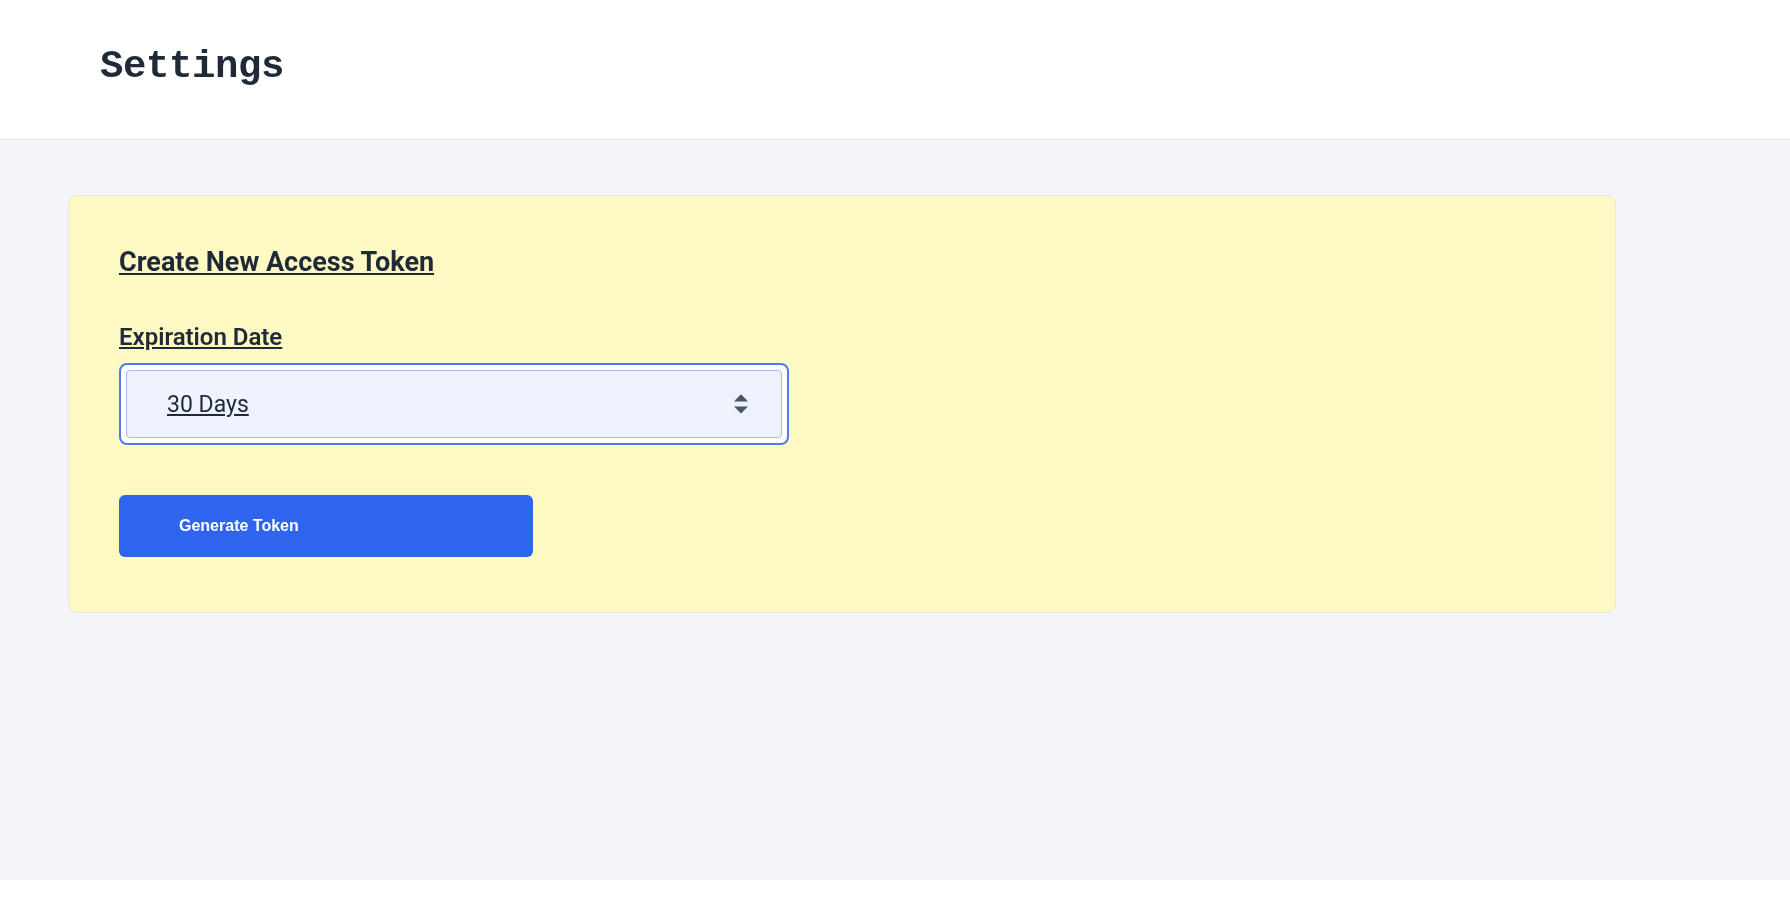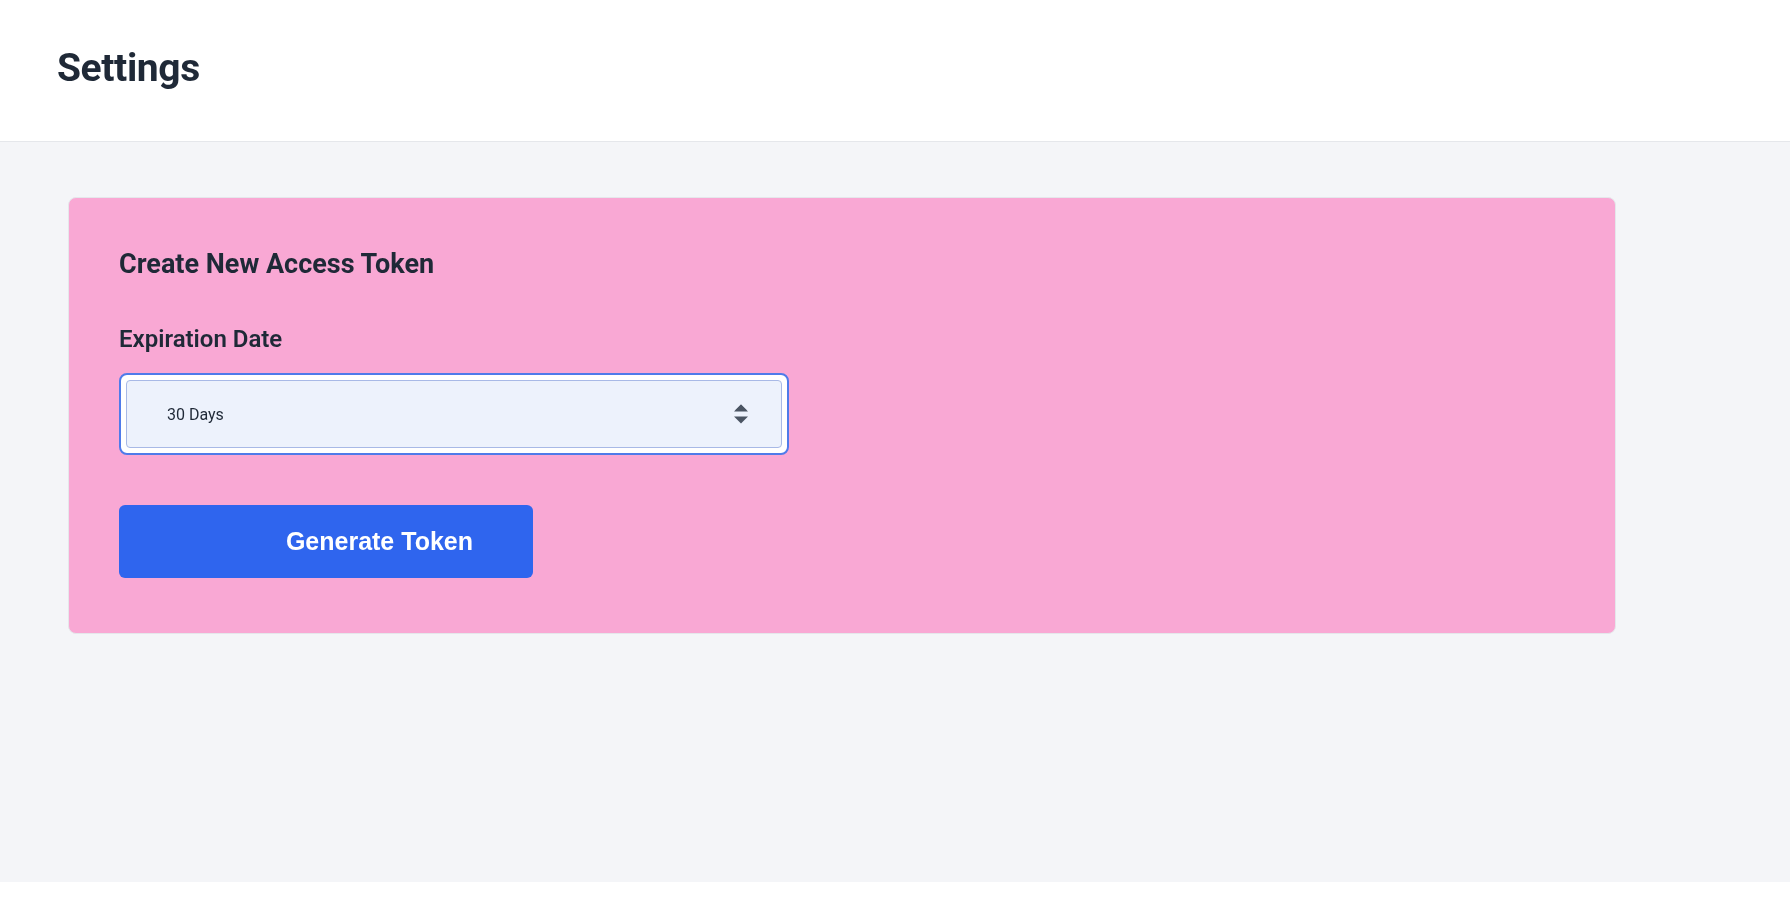--- a/index.html
+++ b/index.html
@@ -8,22 +8,23 @@
       padding: 0;
     }
     body {
       font-family: -apple-system, BlinkMacSystemFont, "Segoe UI", Roboto, "Helvetica Neue", Arial, sans-serif;
       background: #ffffff;
       color: #1f2937;
       width: 1790px;
     }
     .header {
       background: #ffffff;
-      padding: 45px 68px 50px 57px;
+      padding: 45px 68px 50px 100px;
       border-bottom: 1px solid #e5e7eb;
+      font-family: Liberation Mono, monospace;
     }
     .header h1 {
       font-size: 39px;
       font-weight: 700;
       color: #1f2937;
       letter-spacing: -0.01em;
     }
     .content-area {
       background: #f4f5f8;
       padding: 55px 68px 70px 68px;
@@ -41,38 +42,39 @@
       color: #6b7280;
       line-height: 1.55;
       margin-bottom: 85px;
       max-width: 1400px;
     }
     .section-description a {
       color: #3b82f6;
       text-decoration: none;
     }
     .card {
-      background: #f9a8d4;
+      background: #fef9c3;
       border: 1px solid #e5e7eb;
       border-radius: 8px;
       padding: 50px 50px 55px 50px;
       width: 1548px;
+      text-decoration: underline;
     }
     .card-title {
       font-size: 27px;
       font-weight: 700;
       color: #1f2937;
       margin-bottom: 45px;
     }
     .form-label {
       display: block;
       font-size: 24px;
       font-weight: 600;
       color: #1f2937;
-      margin-bottom: 20px;
+      margin-bottom: 12px;
     }
     .select-wrapper {
       position: relative;
       width: 670px;
       margin-bottom: 50px;
     }
     .select-outer {
       border: 2px solid #4f7bea;
       border-radius: 8px;
       padding: 5px;
@@ -83,21 +85,21 @@
       background: #edf2fc;
       border: 1px solid #a8b9e6;
       border-radius: 4px;
       height: 68px;
       display: flex;
       align-items: center;
       padding: 0 40px;
       cursor: pointer;
     }
     .select-value {
-      font-size: 16px;
+      font-size: 23px;
       color: #1f2937;
       flex: 1;
     }
     .select-arrows {
       display: flex;
       flex-direction: column;
       align-items: center;
       gap: 3px;
       position: absolute;
       right: 32px;
@@ -105,26 +107,26 @@
       transform: translateY(-50%);
     }
     .select-arrows svg {
       display: block;
     }
     .generate-button {
       background: #2f65ee;
       color: #ffffff;
       border: none;
       border-radius: 6px;
-      font-size: 25px;
+      font-size: 16px;
       font-weight: 600;
       padding: 22px 60px;
       cursor: pointer;
       width: 414px;
-      text-align: right;
+      text-align: left;
     }
   </style>
 </head>
 <body>
 
 <div class="header">
   <h1>Settings</h1>
 </div>
 
 <div class="content-area">

